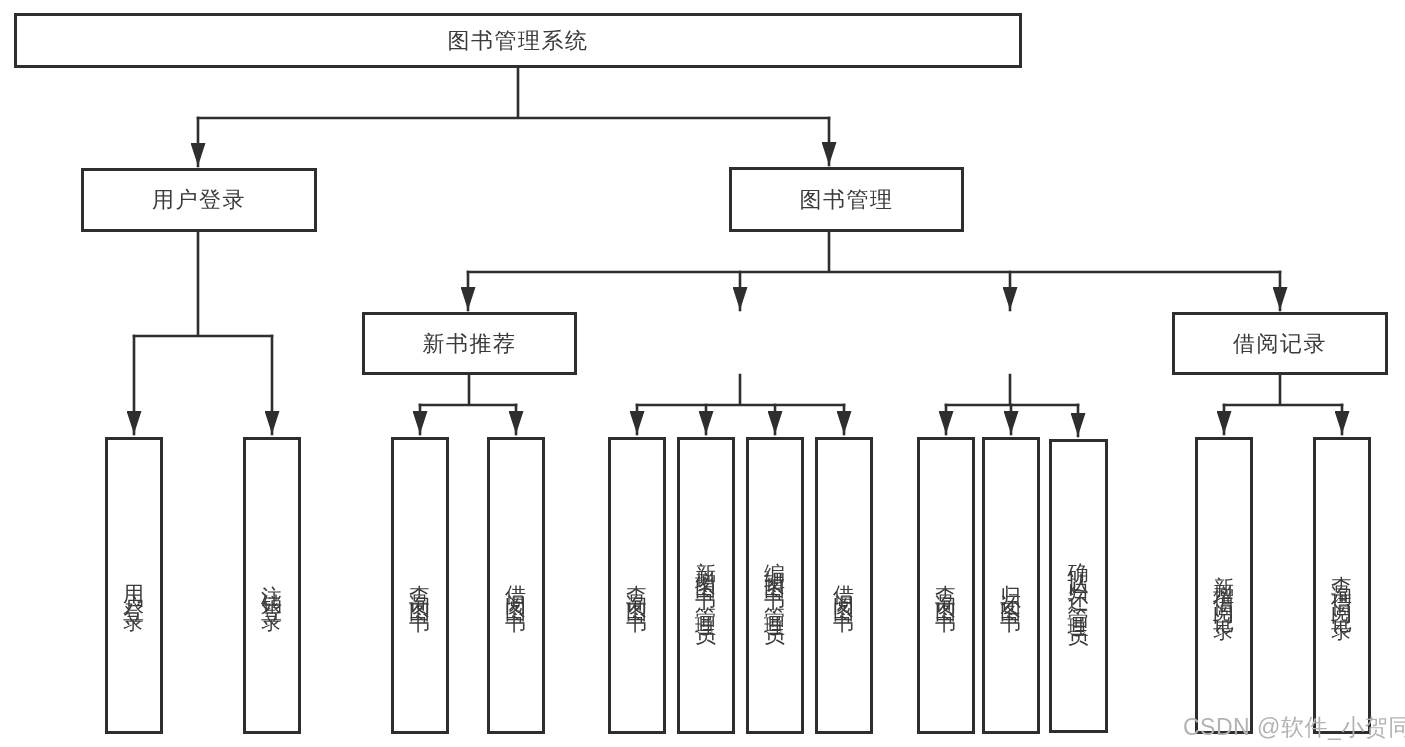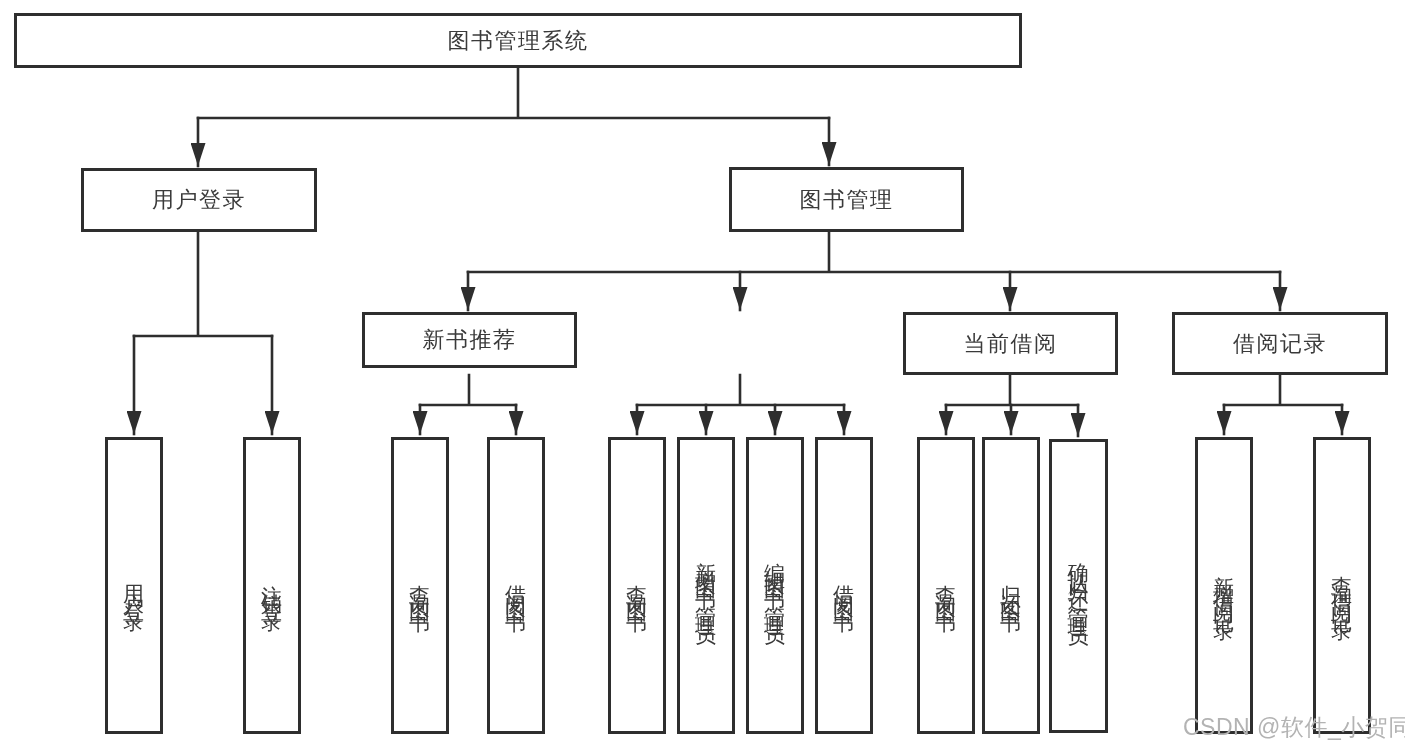--- a/index.html
+++ b/index.html
@@ -96,25 +96,22 @@
     <span class="label">图书管理系统</span>
   </div>
 
   <div class="node h" style="left:81px; top:168px; width:236px; height:64px;">
     <span class="label">用户登录</span>
   </div>
   <div class="node h" style="left:712px; top:167px; width:235px; height:65px;margin-left:17px;">
     <span class="label">图书管理</span>
   </div>
 
-  <div class="node h" style="left:362px; top:312px; width:215px; height:56px;">
+  <div class="node h" style="left:362px; top:312px; width:215px; height:63px;">
     <span class="label">新书推荐</span>
-  </div>
-  <div class="node h" style="left:903px; top:312px; width:215px; height:63px;">
-    <span class="label">当前借阅</span>
   </div>
   <div class="node h" style="left:1172px; top:312px; width:216px; height:63px;">
     <span class="label">借阅记录</span>
   </div>
 
   <div class="node v" style="left:105px; top:437px; width:58px; height:297px;">
     <span class="label">用户登录</span>
   </div>
   <div class="node v" style="left:243px; top:437px; width:58px; height:297px;">
     <span class="label">注销登录</span>

